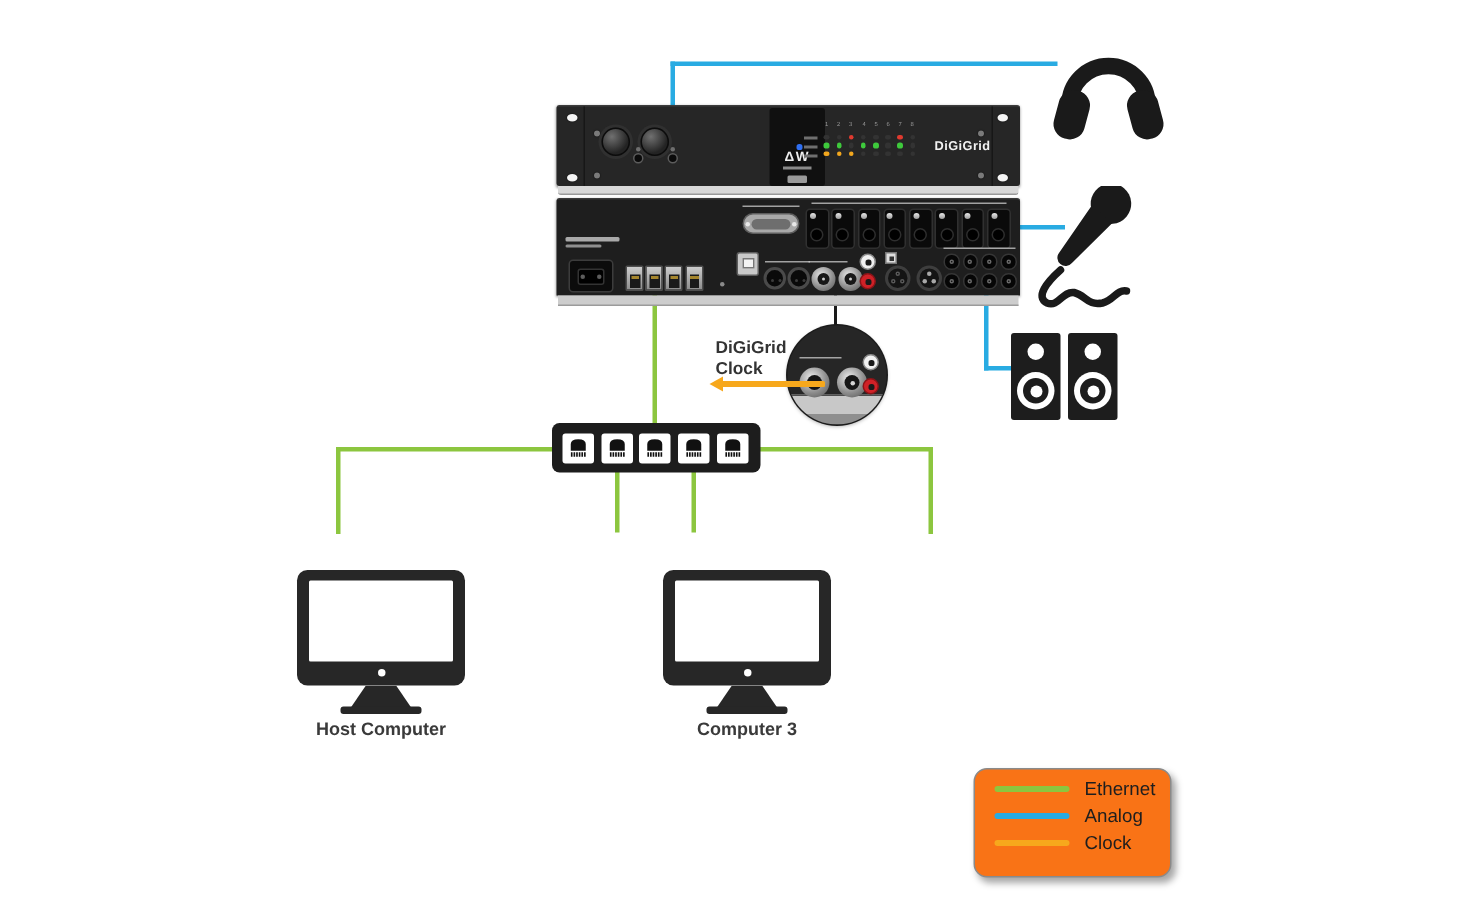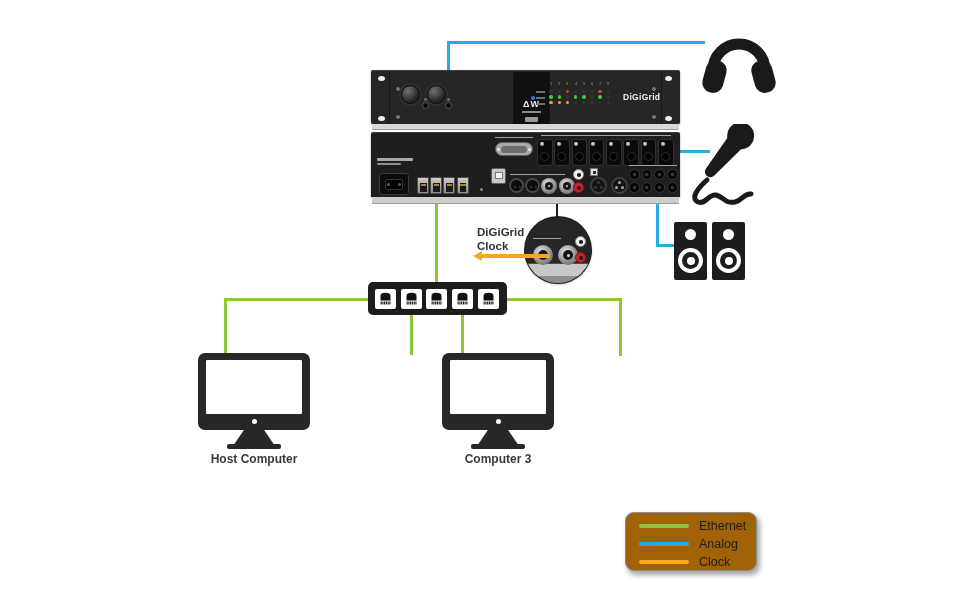--- a/index.html
+++ b/index.html
@@ -98,38 +98,38 @@
   .bncL{position:absolute;width:20px;height:20px;border-radius:50%;background:radial-gradient(circle at 40% 35%, #efefef, #8e8e8e 55%, #4f4f4f);}
   .bncL i{position:absolute;left:5px;top:5px;width:10px;height:10px;border-radius:50%;background:#161616;}
   .bncL b{position:absolute;left:8.5px;top:8.5px;width:3px;height:3px;border-radius:50%;background:#d5d5d5;}
 
   
   .switch{left:368px;top:282px;width:139px;height:33px;background:#1d1d1d;border-radius:5px;
           display:flex;align-items:center;padding:0 7px;gap:4.7px;z-index:4;}
   .swport{width:21px;height:20px;background:#fff;border-radius:2px;display:flex;align-items:center;justify-content:center;}
 
   
-  .computer{width:112px;height:112px;z-index:4;}
+  .computer{width:112px;height:112px;z-index:4;margin-top:27px;}
   .bezel{position:absolute;left:0;top:0;width:112px;height:77px;background:#272727;border-radius:7px;}
   .scr{position:absolute;left:8px;top:7px;width:96px;height:54px;background:#fff;border-radius:1px;}
   .camdot{position:absolute;left:53.5px;top:66px;width:5px;height:5px;border-radius:50%;background:#fff;}
   .stand{position:absolute;left:35px;top:77px;width:42px;height:16px;background:#272727;
          clip-path:polygon(26% 0,74% 0,100% 100%,0 100%);}
   .base{position:absolute;left:29px;top:91px;width:54px;height:5px;background:#272727;border-radius:2px;}
   .clabel{position:absolute;left:-10px;top:99px;width:132px;text-align:center;font-size:12px;font-weight:600;color:#3a3a3a;}
 
   
   .speaker{position:absolute;width:33px;height:58px;background:#1d1d1d;border-radius:2px;}
   .tweet{position:absolute;left:11px;top:7px;width:11px;height:11px;border-radius:50%;background:#fff;}
   .woof{position:absolute;left:4px;top:26px;width:25px;height:25px;border-radius:50%;background:#fff;}
   .woof i{position:absolute;left:4px;top:4px;width:17px;height:17px;border-radius:50%;background:#1d1d1d;}
   .woof b{position:absolute;left:8.5px;top:8.5px;width:8px;height:8px;border-radius:50%;background:#fff;}
 
   
-  .legend{left:625px;top:512px;width:132px;height:59px;background:#a16207;border:1.5px solid #8a8a8a;border-radius:9px;
+  .legend{left:649px;top:512px;width:132px;height:73px;background:#f97316;border:1.5px solid #8a8a8a;border-radius:9px;
           box-shadow:2.5px 3.5px 5px rgba(0,0,0,.35);}
   .legrow{position:absolute;left:13px;width:110px;height:14px;display:flex;align-items:center;}
   .legswatch{width:50px;height:3.5px;border-radius:2px;margin-right:10px;}
   .leglabel{font-size:12.5px;color:#1e1e1e;}
 </style>
 </head>
 <body>
 
 <div id="canvas">
 

